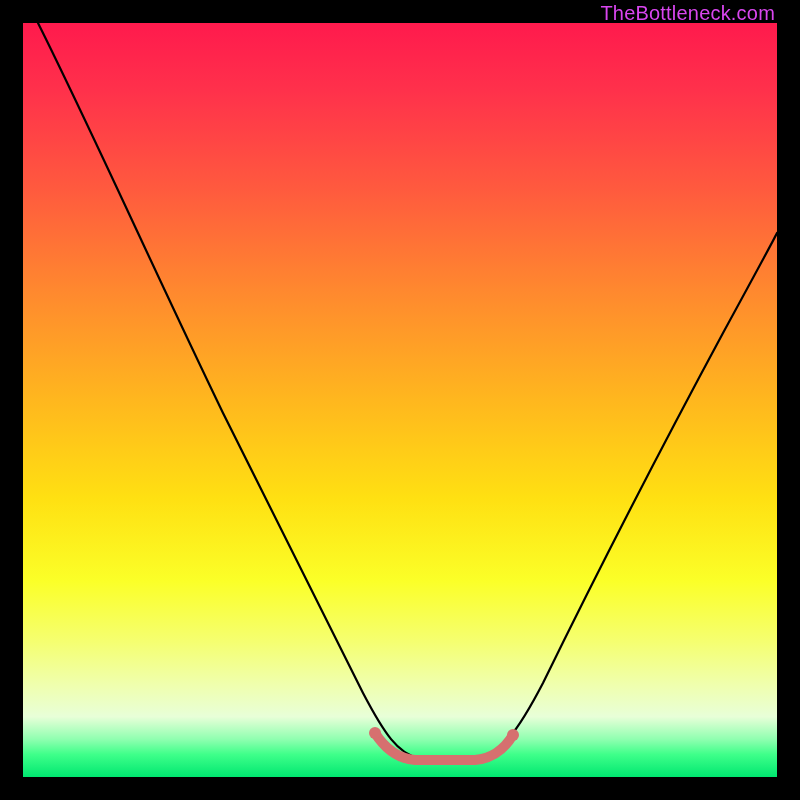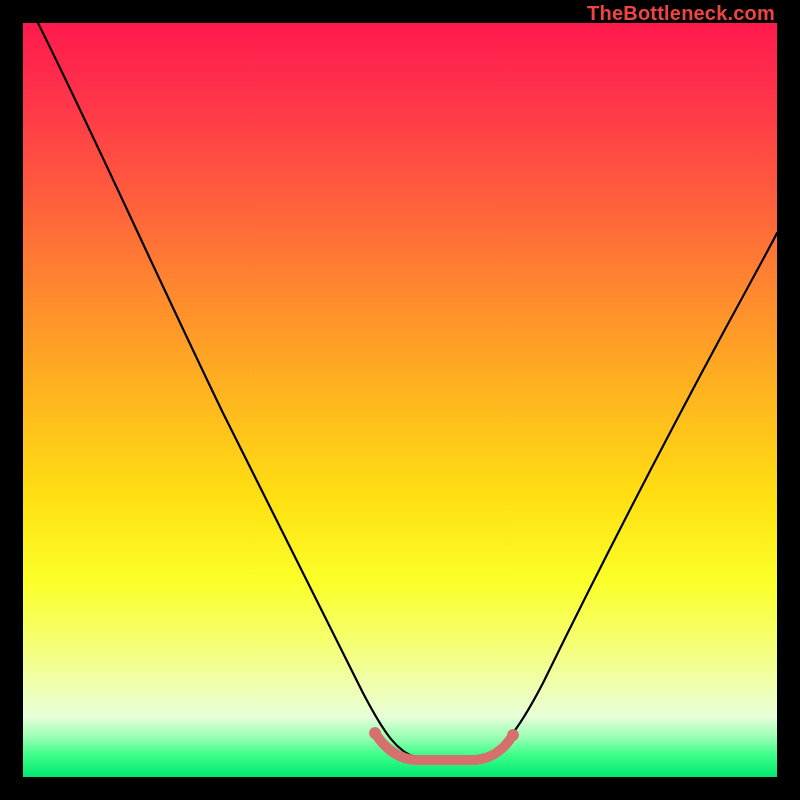--- a/index.html
+++ b/index.html
@@ -40,23 +40,23 @@
         #e8ffd8 92%,
         #8fffb0 95%,
         #3fff8a 97%,
         #00e770 100%
       );
   }
   .watermark {
     position: absolute;
     top: 2px;
     right: 25px;
-    color: #ef4444;
+    color: #d946ef;
     font-size: 20px;
-    font-weight: 700;
+    font-weight: 400;
     letter-spacing: 0.2px;
     user-select: none;
   }
   svg.curve {
     position: absolute;
     left: 0;
     top: 0;
     width: 754px;
     height: 754px;
   }

